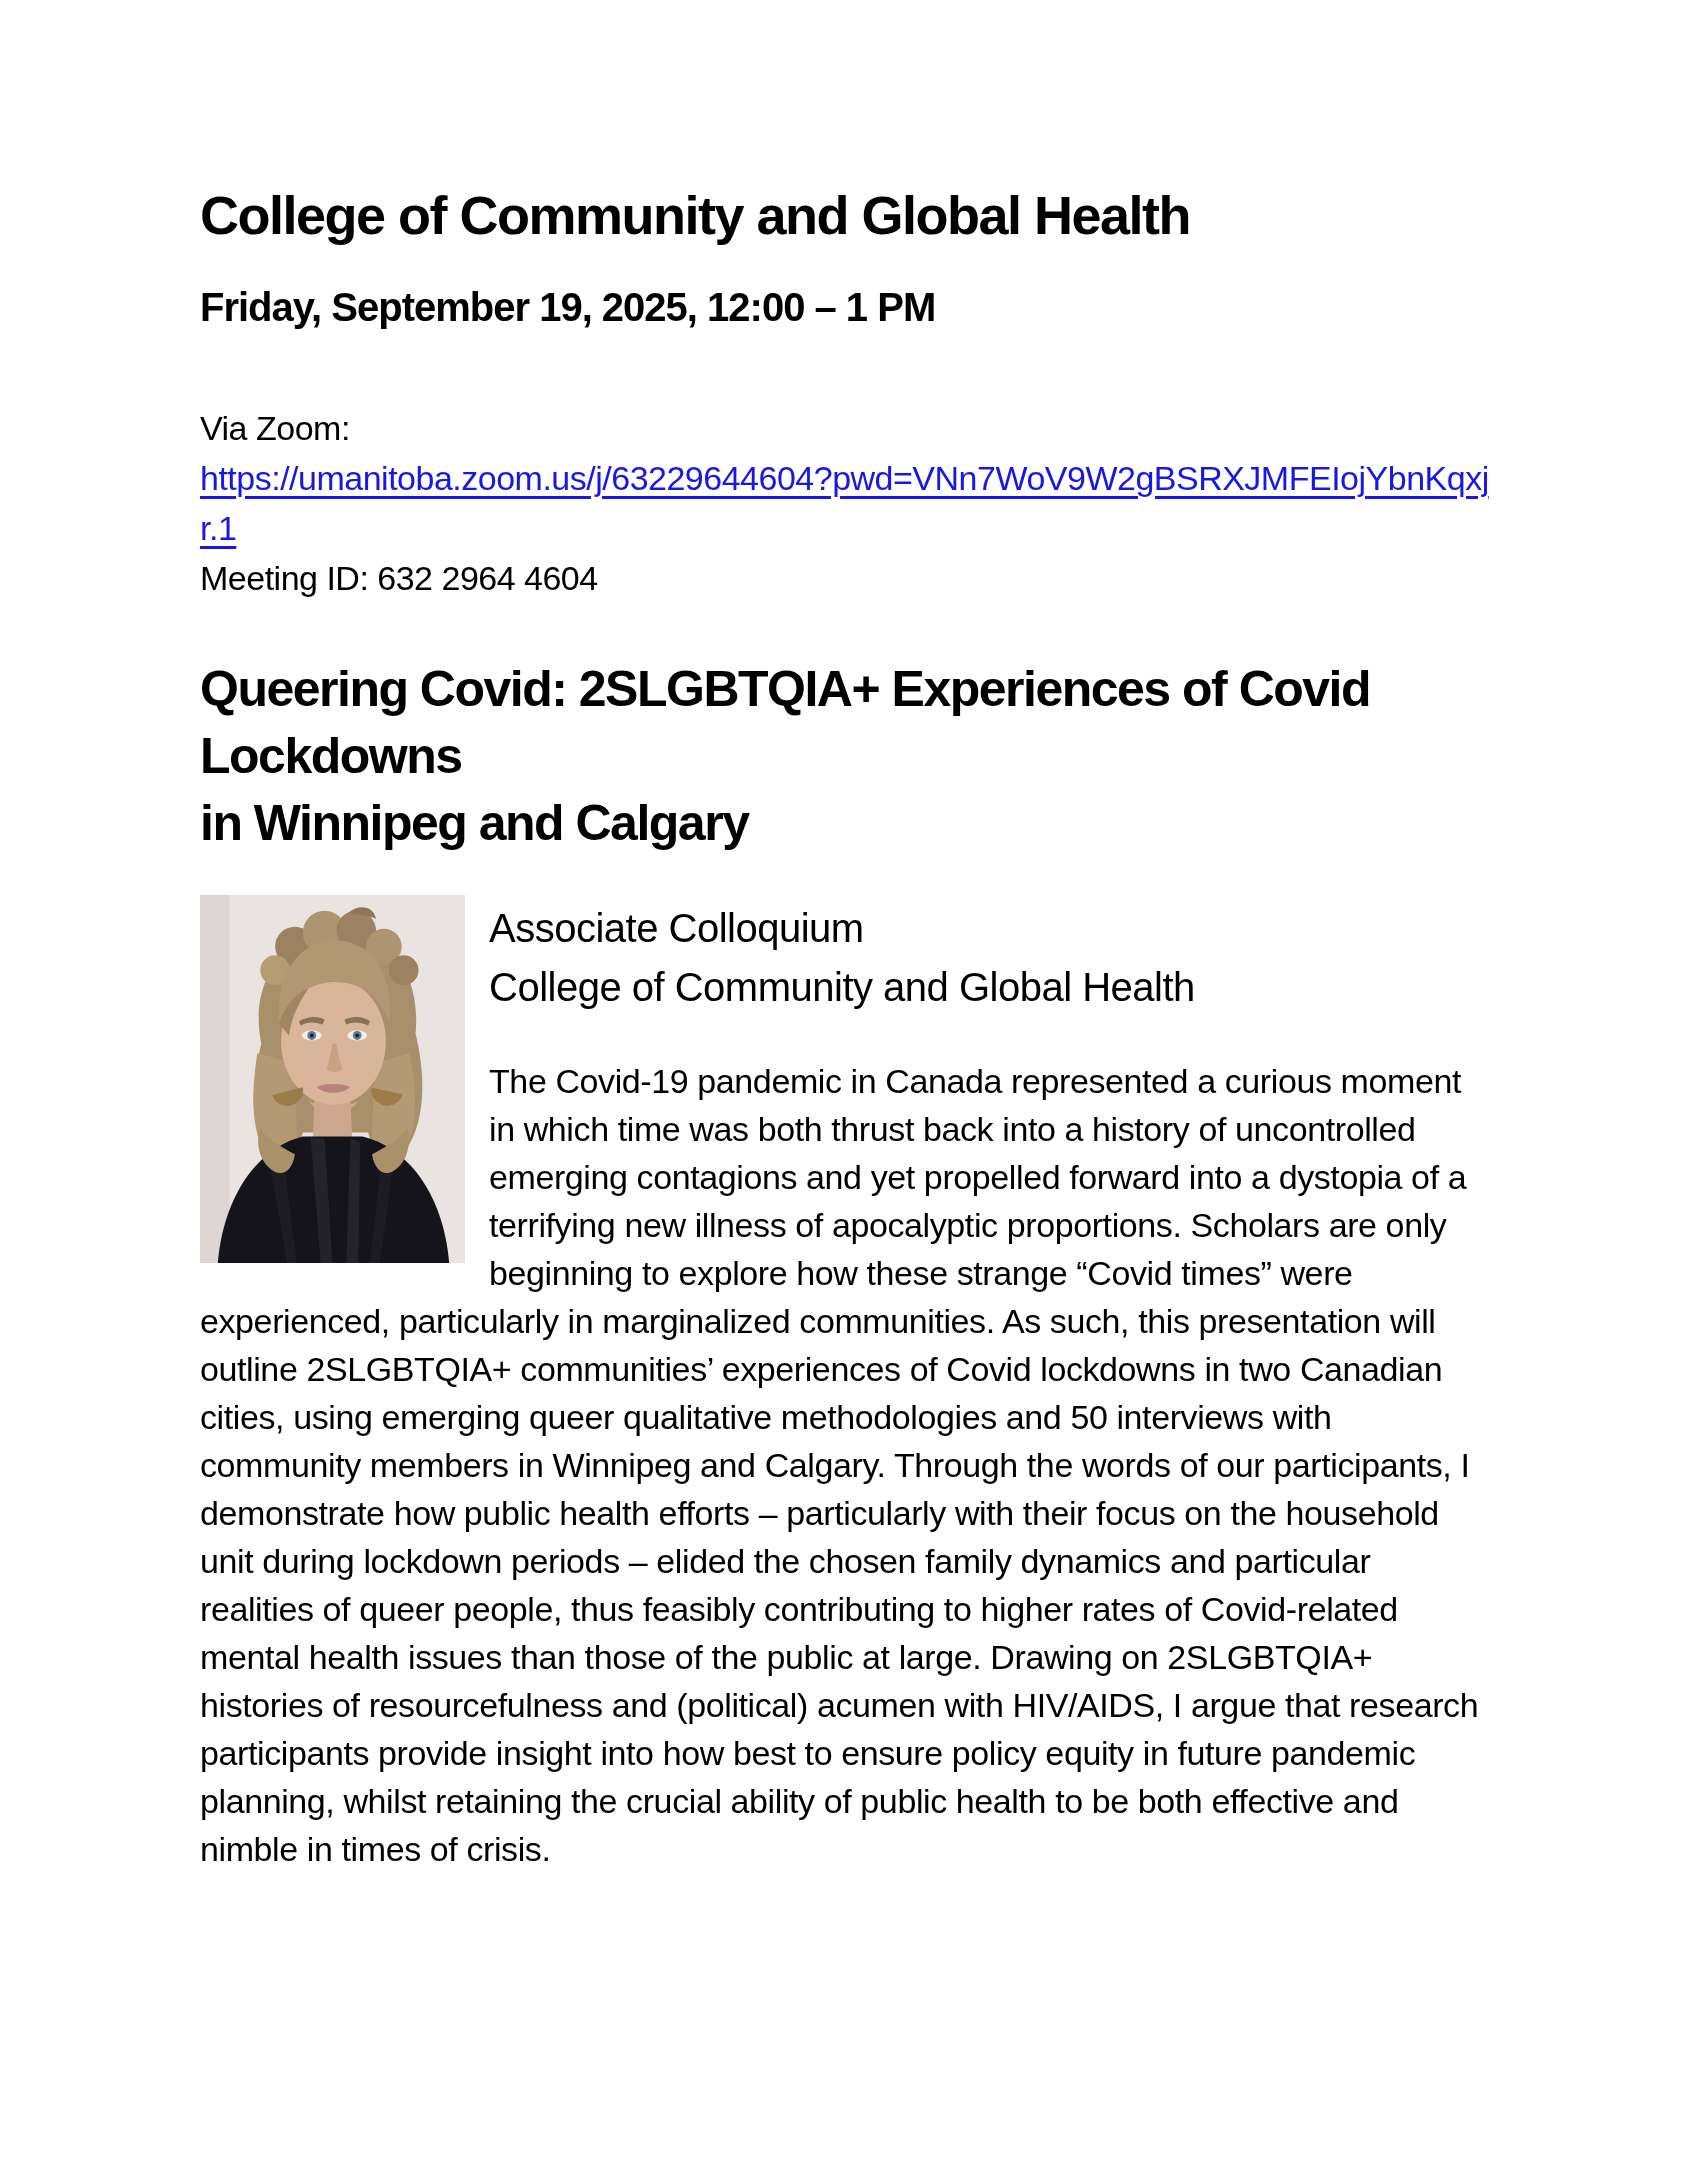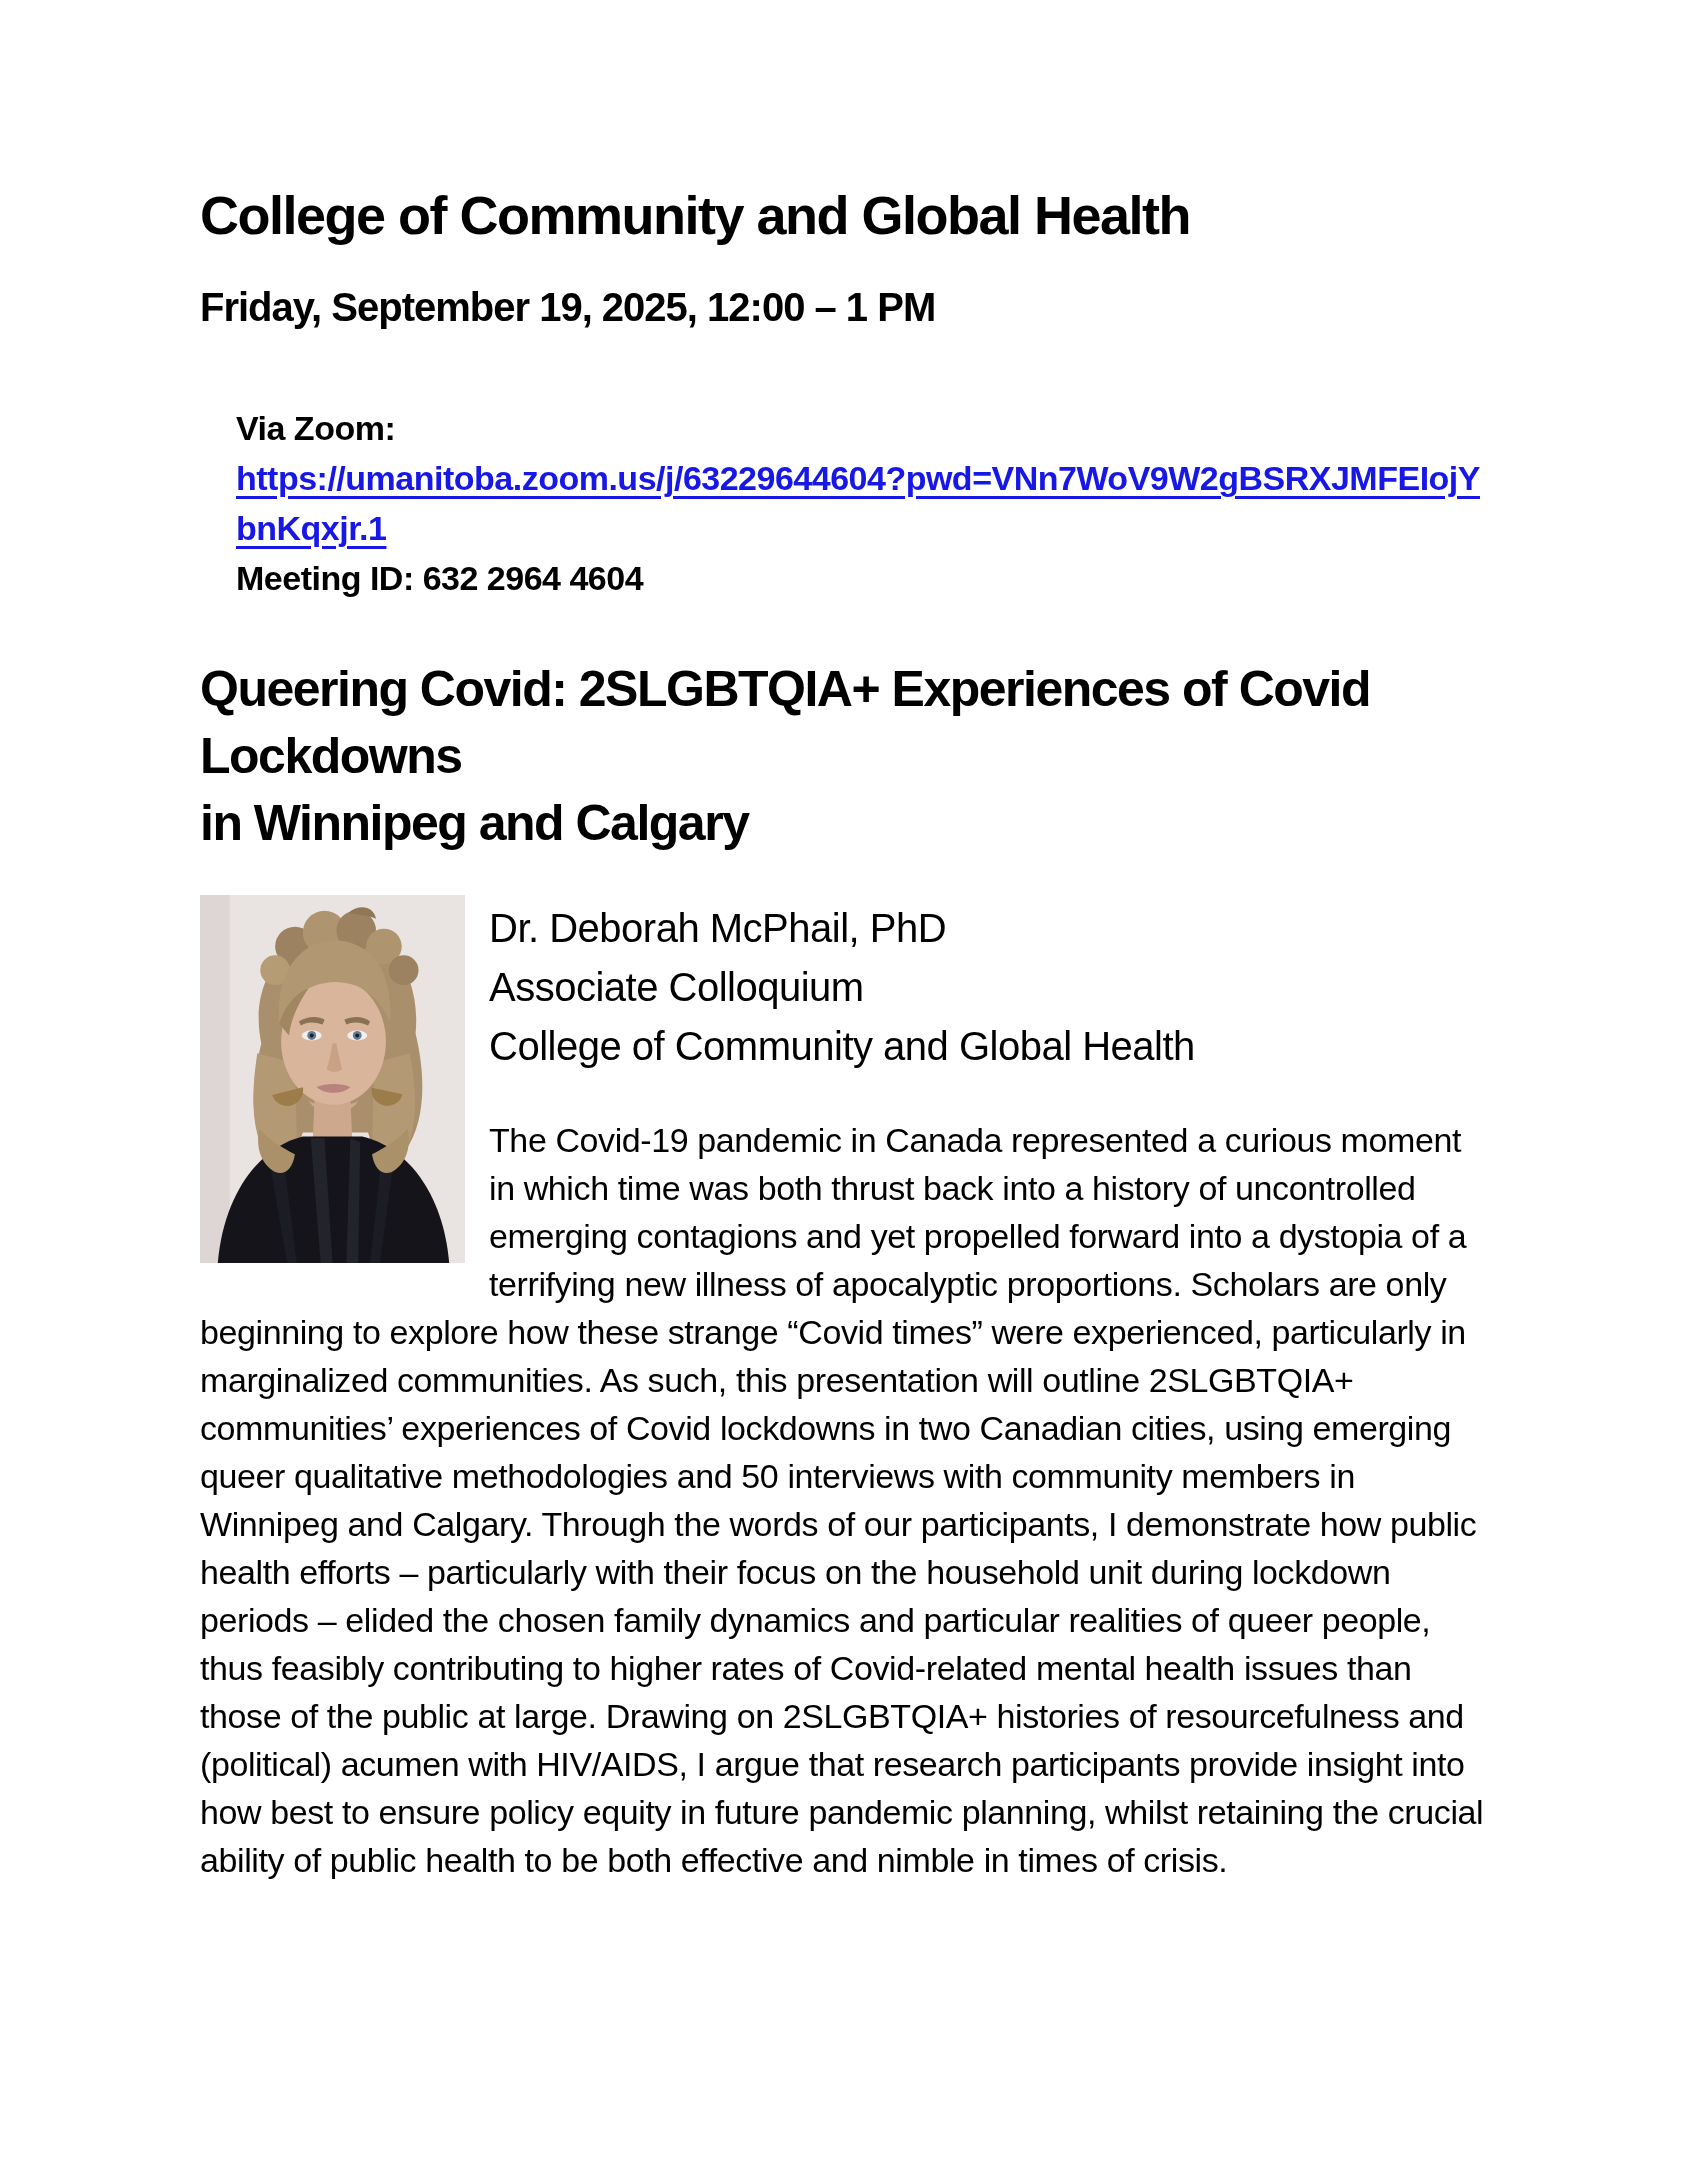--- a/index.html
+++ b/index.html
@@ -27,24 +27,23 @@
   .event-datetime {
     font-size: 40px;
     font-weight: bold;
     letter-spacing: -1px;
     margin-top: 28px;
   }
   
   .zoom-block {
     margin-top: 73px;
     font-size: 34px;
-    font-weight: bold;
+    font-weight: normal;
     line-height: 50px;
     letter-spacing: -0.5px;
-    margin-left: 36px;
   }
   .zoom-link {
     color: #1717E6;
     text-decoration: underline;
     text-decoration-thickness: 3px;
     text-underline-offset: 6px;
     word-break: break-all;
     display: block;
     cursor: pointer;
   }
@@ -154,21 +153,20 @@
       <path d="M112,246 L122,372 L134,372 L126,246 Z" fill="#23232C"></path>
       <path d="M152,246 L148,372 L160,372 L162,250 Z" fill="#23232C"></path>
       <path d="M70,268 L88,372 L98,372 L84,262 Z" fill="#1C1C24"></path>
       <path d="M196,268 L182,372 L172,372 L184,262 Z" fill="#1C1C24"></path>
 
       <path d="M60,236 C56,256 62,272 76,280 C86,284 94,276 96,262 C84,256 70,248 60,236 Z" fill="#AB9169"></path>
       <path d="M210,236 C214,256 208,272 194,280 C184,284 176,276 174,262 C186,256 200,248 210,236 Z" fill="#AB9169"></path>
     </svg>
 
     <div class="speaker-block">
-      <div>Dr. Deborah McPhail, PhD</div>
       <div>Associate Colloquium</div>
       <div>College of Community and Global Health</div>
     </div>
 
     <p class="abstract">The Covid-19 pandemic in Canada represented a curious moment in which time was both thrust back into a history of uncontrolled emerging contagions and yet propelled forward into a dystopia of a terrifying new illness of apocalyptic proportions. Scholars are only beginning to explore how these strange “Covid times” were experienced, particularly in marginalized communities. As such, this presentation will outline 2SLGBTQIA+ communities’ experiences of Covid lockdowns in two Canadian cities, using emerging queer qualitative methodologies and 50 interviews with community members in Winnipeg and Calgary. Through the words of our participants, I demonstrate how public health efforts – particularly with their focus on the household unit during lockdown periods – elided the chosen family dynamics and particular realities of queer people, thus feasibly contributing to higher rates of Covid-related mental health issues than those of the public at large. Drawing on 2SLGBTQIA+ histories of resourcefulness and (political) acumen with HIV/AIDS, I argue that research participants provide insight into how best to ensure policy equity in future pandemic planning, whilst retaining the crucial ability of public health to be both effective and nimble in times of crisis.</p>
   </div>
 
 </div>
 
 

